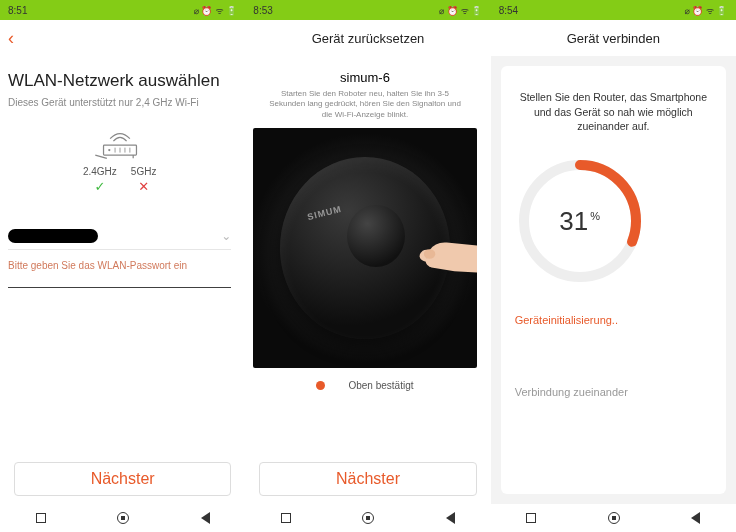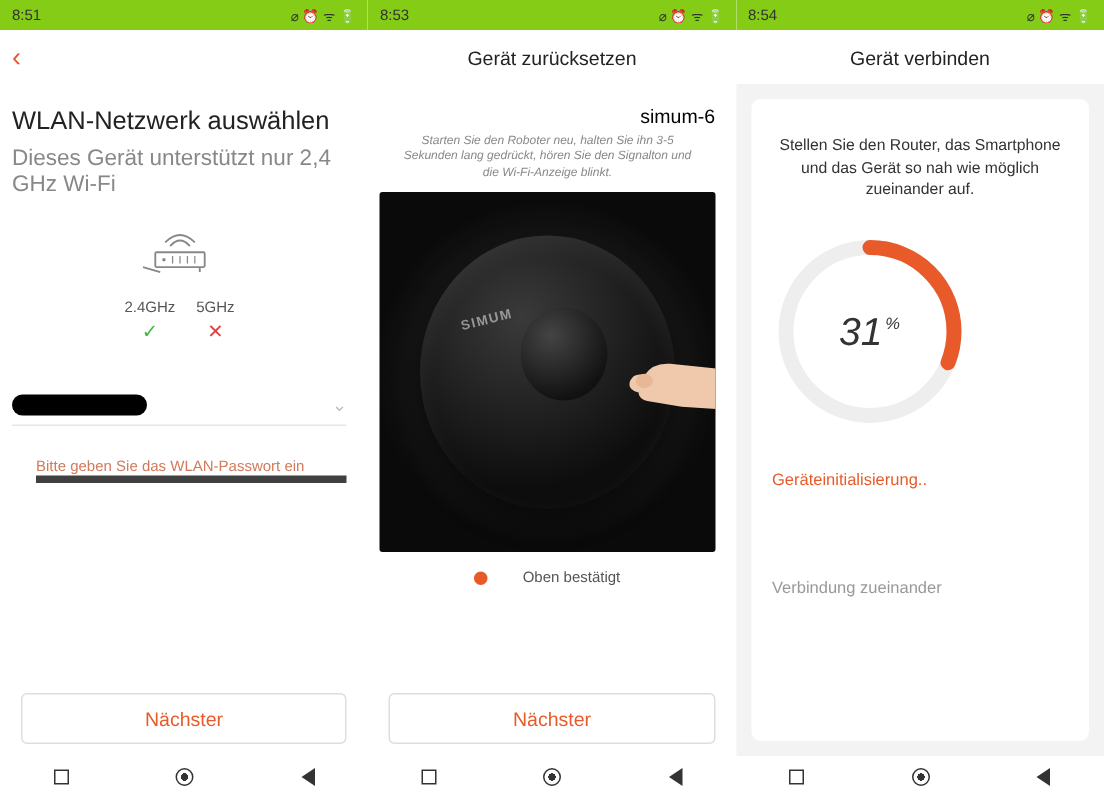--- a/index.html
+++ b/index.html
@@ -55,38 +55,38 @@
     flex-direction: column;
     background: #fff;
   }
   .screen1 .title {
     font-size: 17px;
     color: #222;
     line-height: 1.25;
     margin-top: 4px;
   }
   .screen1 .subtitle {
-    font-size: 15px;
+    font-size: 10px;
     color: #888;
     margin-top: 6px;
   }
   .router-block {
     display: flex;
     flex-direction: column;
     align-items: center;
     margin-top: 24px;
   }
   .router-icon {
     width: 50px;
     height: 28px;
   }
   .freq-row {
     display: flex;
     gap: 14px;
-    margin-top: 17px;
+    margin-top: 6px;
     font-size: 10px;
     color: #555;
   }
   .freq { display:flex; flex-direction:column; align-items:center; gap:2px;}
   .check { color:#3fb93f; font-size:13px; }
   .cross { color:#e04040; font-size:13px; }
   .ssid-row {
     margin-top: 28px;
     height: 28px;
     display: flex;
@@ -95,56 +95,55 @@
     position: relative;
   }
   .ssid-redacted {
     width: 90px; height: 14px; background:#000; border-radius:7px;
   }
   .chev { position:absolute; right:0; color:#bbb; font-size:12px;}
   .pwd-row {
     margin-top: 10px;
     height: 28px;
     display: flex;
-    align-items: flex-end;
-    border-bottom: 5px solid #404040;
+    align-items: flex-start;
+    border-bottom: 1px solid #404040;
     font-size: 10px;
     color: #d17a5c;
-    margin-left: 16px;
   }
   .btn-row {
     position: absolute;
     bottom: 36px;
     left: 14px;
     right: 14px;
   }
   .primary-btn {
     width: 100%;
     height: 34px;
     border: 1px solid #ddd;
     border-radius: 4px;
     background: #fff;
     color: #e85a2a;
-    font-size: 13px;
+    font-size: 16px;
     display:flex; align-items:center; justify-content:center;
   }
   .nav-bar {
     height: 28px;
     display: flex;
     justify-content: space-around;
     align-items: center;
     background: #fff;
     border-top: 0px solid #eee;
   }
   .nav-sq { width:10px; height:10px; border:1.5px solid #333;}
   .nav-circ { width:12px; height:12px; border:1.5px solid #333; border-radius:50%; background:radial-gradient(circle,#333 35%,transparent 36%);}
   .nav-tri { width:0; height:0; border-top:6px solid transparent; border-bottom:6px solid transparent; border-right:9px solid #333;}
   
-  .screen2 .device-name { text-align:right; font-size:13px; font-weight:500; margin-top:4px;}
-  .screen2 .instr { text-align:center; font-size:8px; color:#888; padding:4px 10px 0 10px; line-height:1.3;font-style:italic;}
+  .screen2 .device-name { text-align:center; font-size:13px; font-weight:500; margin-top:4px;}
+  .screen2 .instr { text-align:center; font-size:8px; color:#888; padding:4px 10px 0 10px; line-height:1.3;}
   .robot-img {
     margin-top:8px;
     width:100%;
     height:240px;
     background: radial-gradient(circle at 50% 50%, #2a2a2a 0%, #151515 55%, #0a0a0a 70%);
     border-radius:2px;
     position:relative;
     overflow:hidden;
   }
   .robot-disc {
@@ -172,21 +171,21 @@
   .card {
     background:#fff; border-radius:6px; padding:24px 14px 18px 14px;
     display:flex; flex-direction:column; 
     height:100%;
   }
   .card-text { font-size:10.5px; color:#333; text-align:center; line-height:1.4; margin-bottom:22px;}
   .progress-ring { position:relative; width:130px; height:130px;}
   .progress-ring svg { transform: rotate(-90deg);}
   .progress-val {
     position:absolute; inset:0; display:flex; align-items:center; justify-content:center;
-    font-size:26px; color:#333;font-style:italic;
+    font-size:26px; color:#333;
   }
   .progress-val sup { font-size:11px; margin-left:2px; margin-top:-10px;}
   .init-text { color:#e85a2a; font-size:11px; margin-top:28px;}
   .fail-text { color:#999; font-size:11px; margin-top:60px;}
 </style>
 </head>
 <body>
 
 <div class="screen screen1">
   <div class="status-bar">

